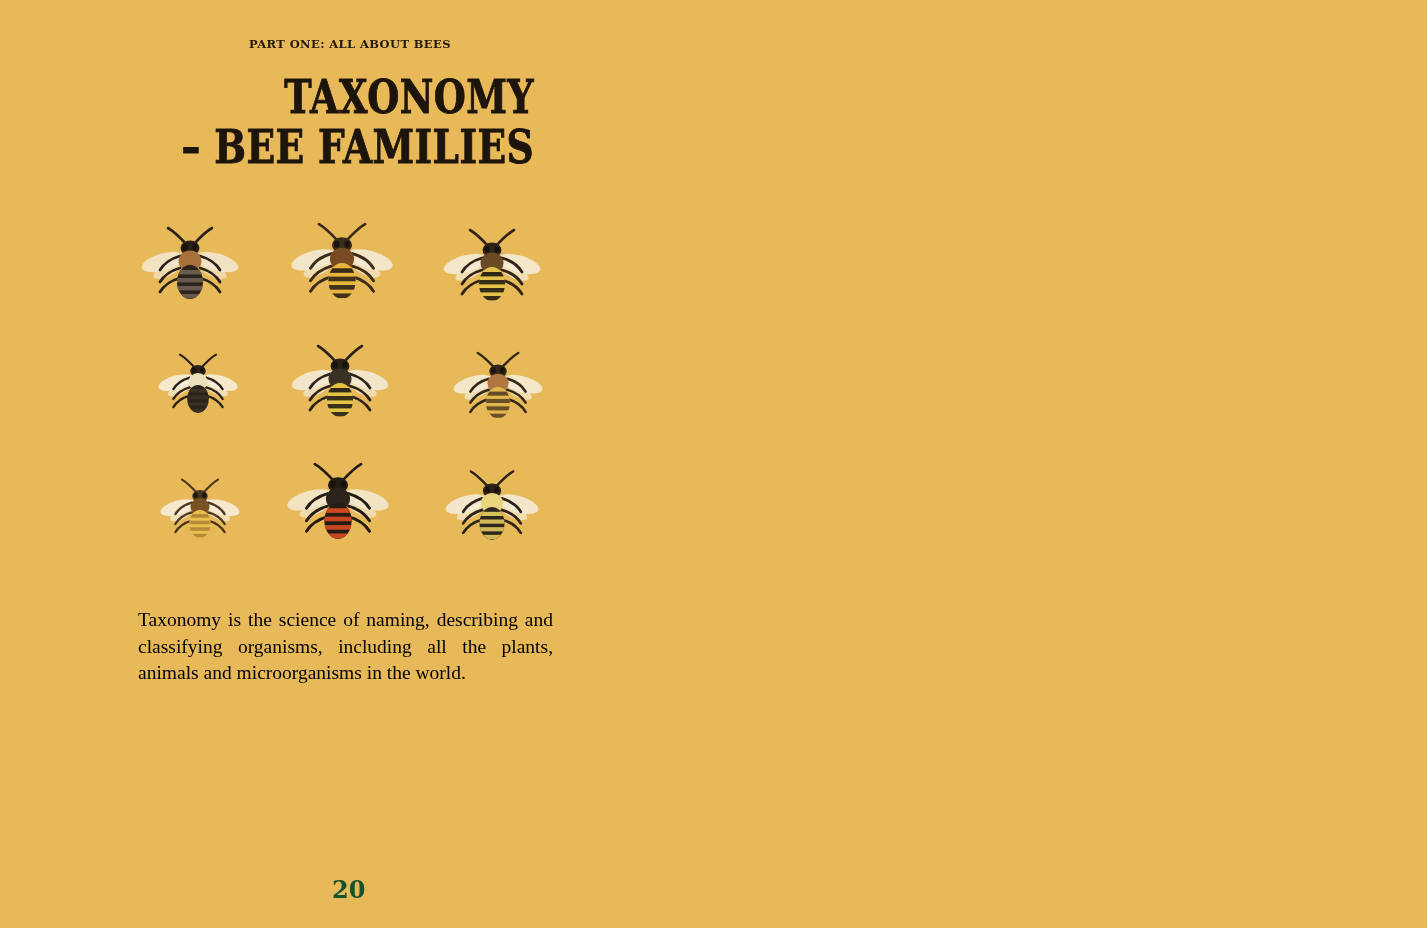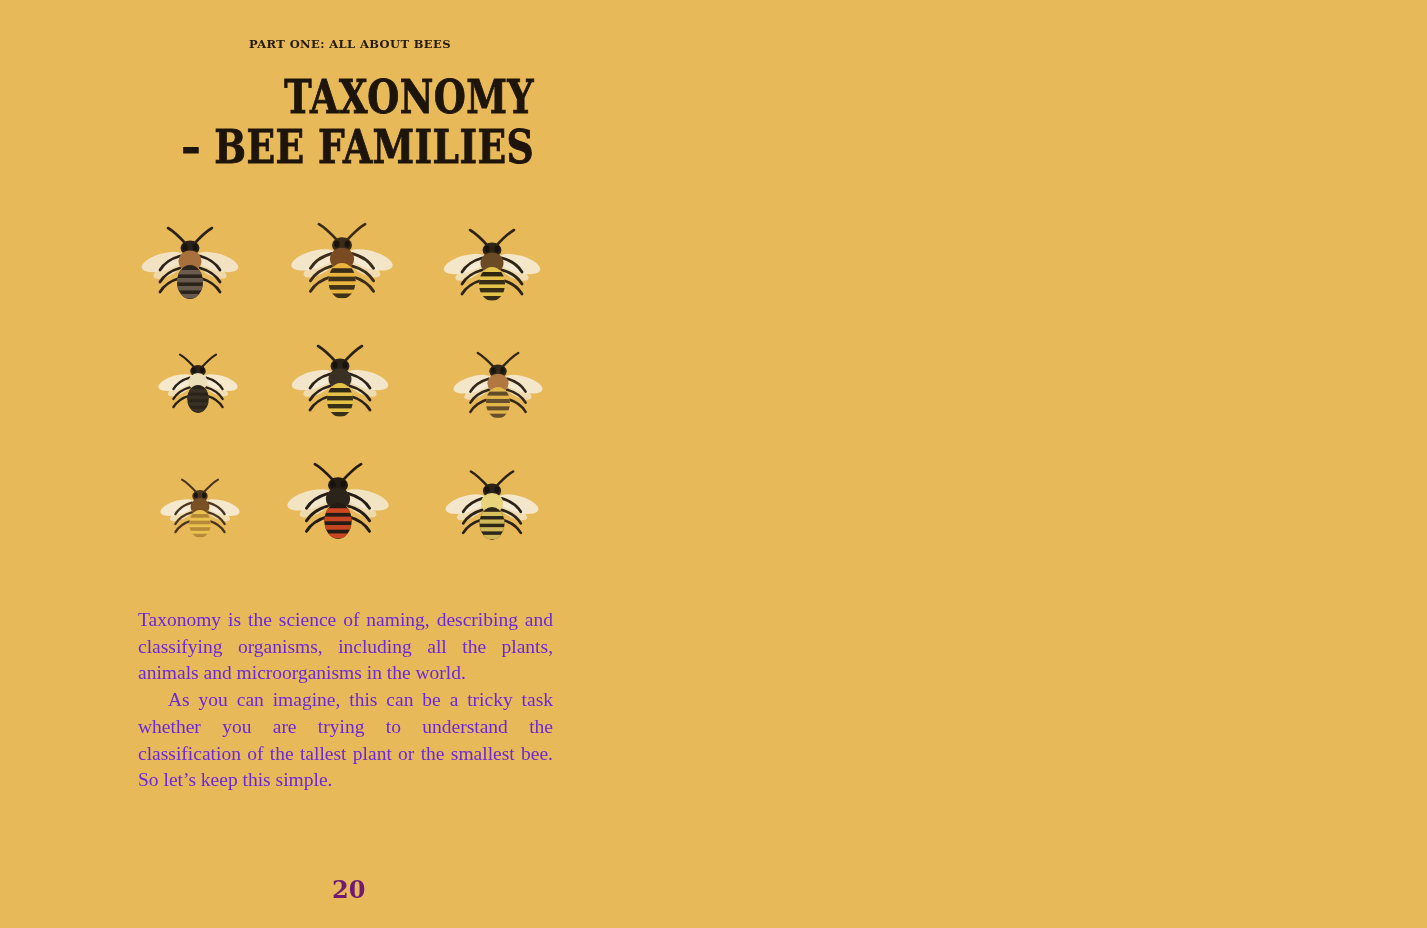--- a/index.html
+++ b/index.html
@@ -77,32 +77,32 @@
   
   .body-left {
     position: absolute;
     left: 138px;
     top: 607px;
     width: 415px;
     font-family: "Liberation Serif", serif;
     font-size: 19.5px;
     line-height: 26.7px;
     text-align: justify;
-    color: #6d28d9;
+    color: #000000;
   }
   .body-left p { margin: 0; }
   .body-left p + p { text-indent: 30px; }
 
   
   .folio {
     position: absolute;
     font-family: "DejaVu Serif", serif;
     font-weight: bold;
     font-size: 24px;
-    color: #701a75;
+    color: #14532d;
   }
   .folio-left  { left: 332px;  top: 875px; }
 </style>
 </head>
 <body>
 
 <div class="page page-left">
 
   <div class="running-head rh-left">PART ONE: ALL ABOUT BEES</div>
 
@@ -415,21 +415,20 @@
               <rect x="46" y="76" width="28" height="4.4" fill="#e0c95e" opacity="0.9"></rect>
               <rect x="46" y="84" width="28" height="4.4" fill="#e0c95e" opacity="0.9"></rect>
             </g>
           </g>
         </svg>
       </div>
     </div>
 
   <div class="body-left">
     <p>Taxonomy is the science of naming, describing and classifying organisms, including all the plants, animals and microorganisms in the world.</p>
-    <p>As you can imagine, this can be a tricky task whether you are trying to understand the classification of the tallest plant or the smallest bee. So let’s keep this simple.</p>
   </div>
 
   <div class="folio folio-left">20</div>
 </div>
 
 <div class="page page-right">
 
   
 
   

